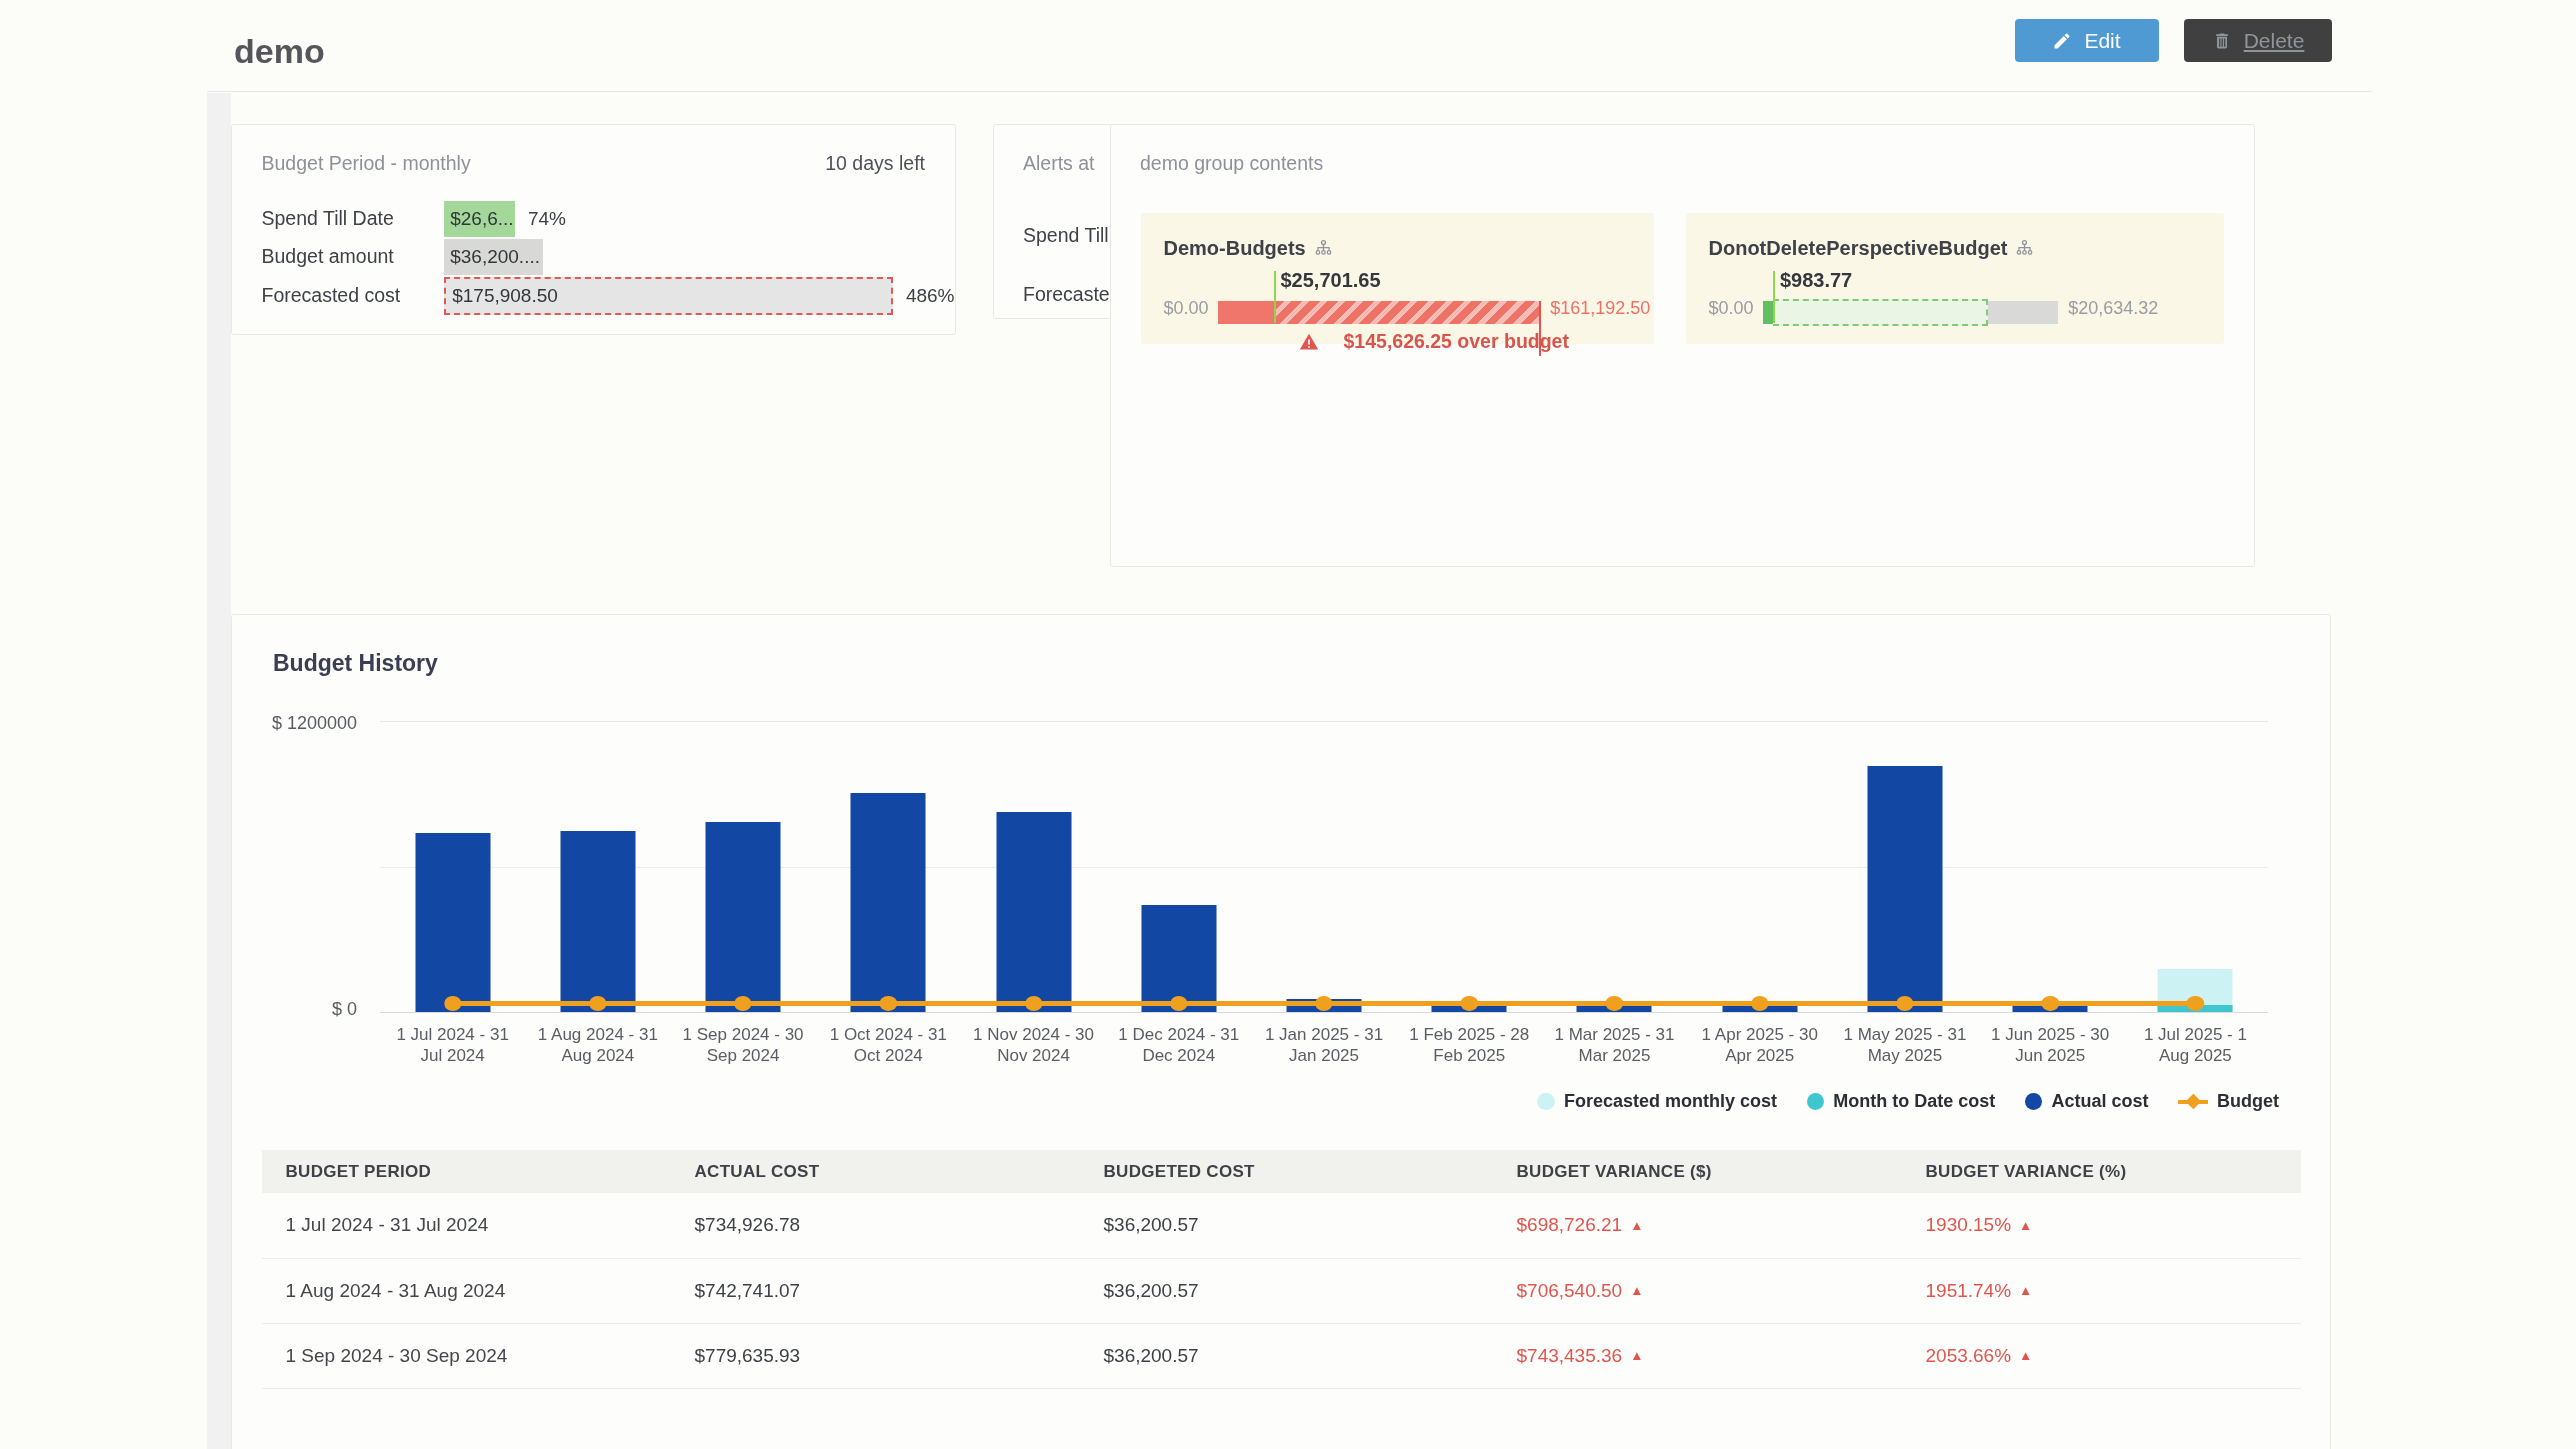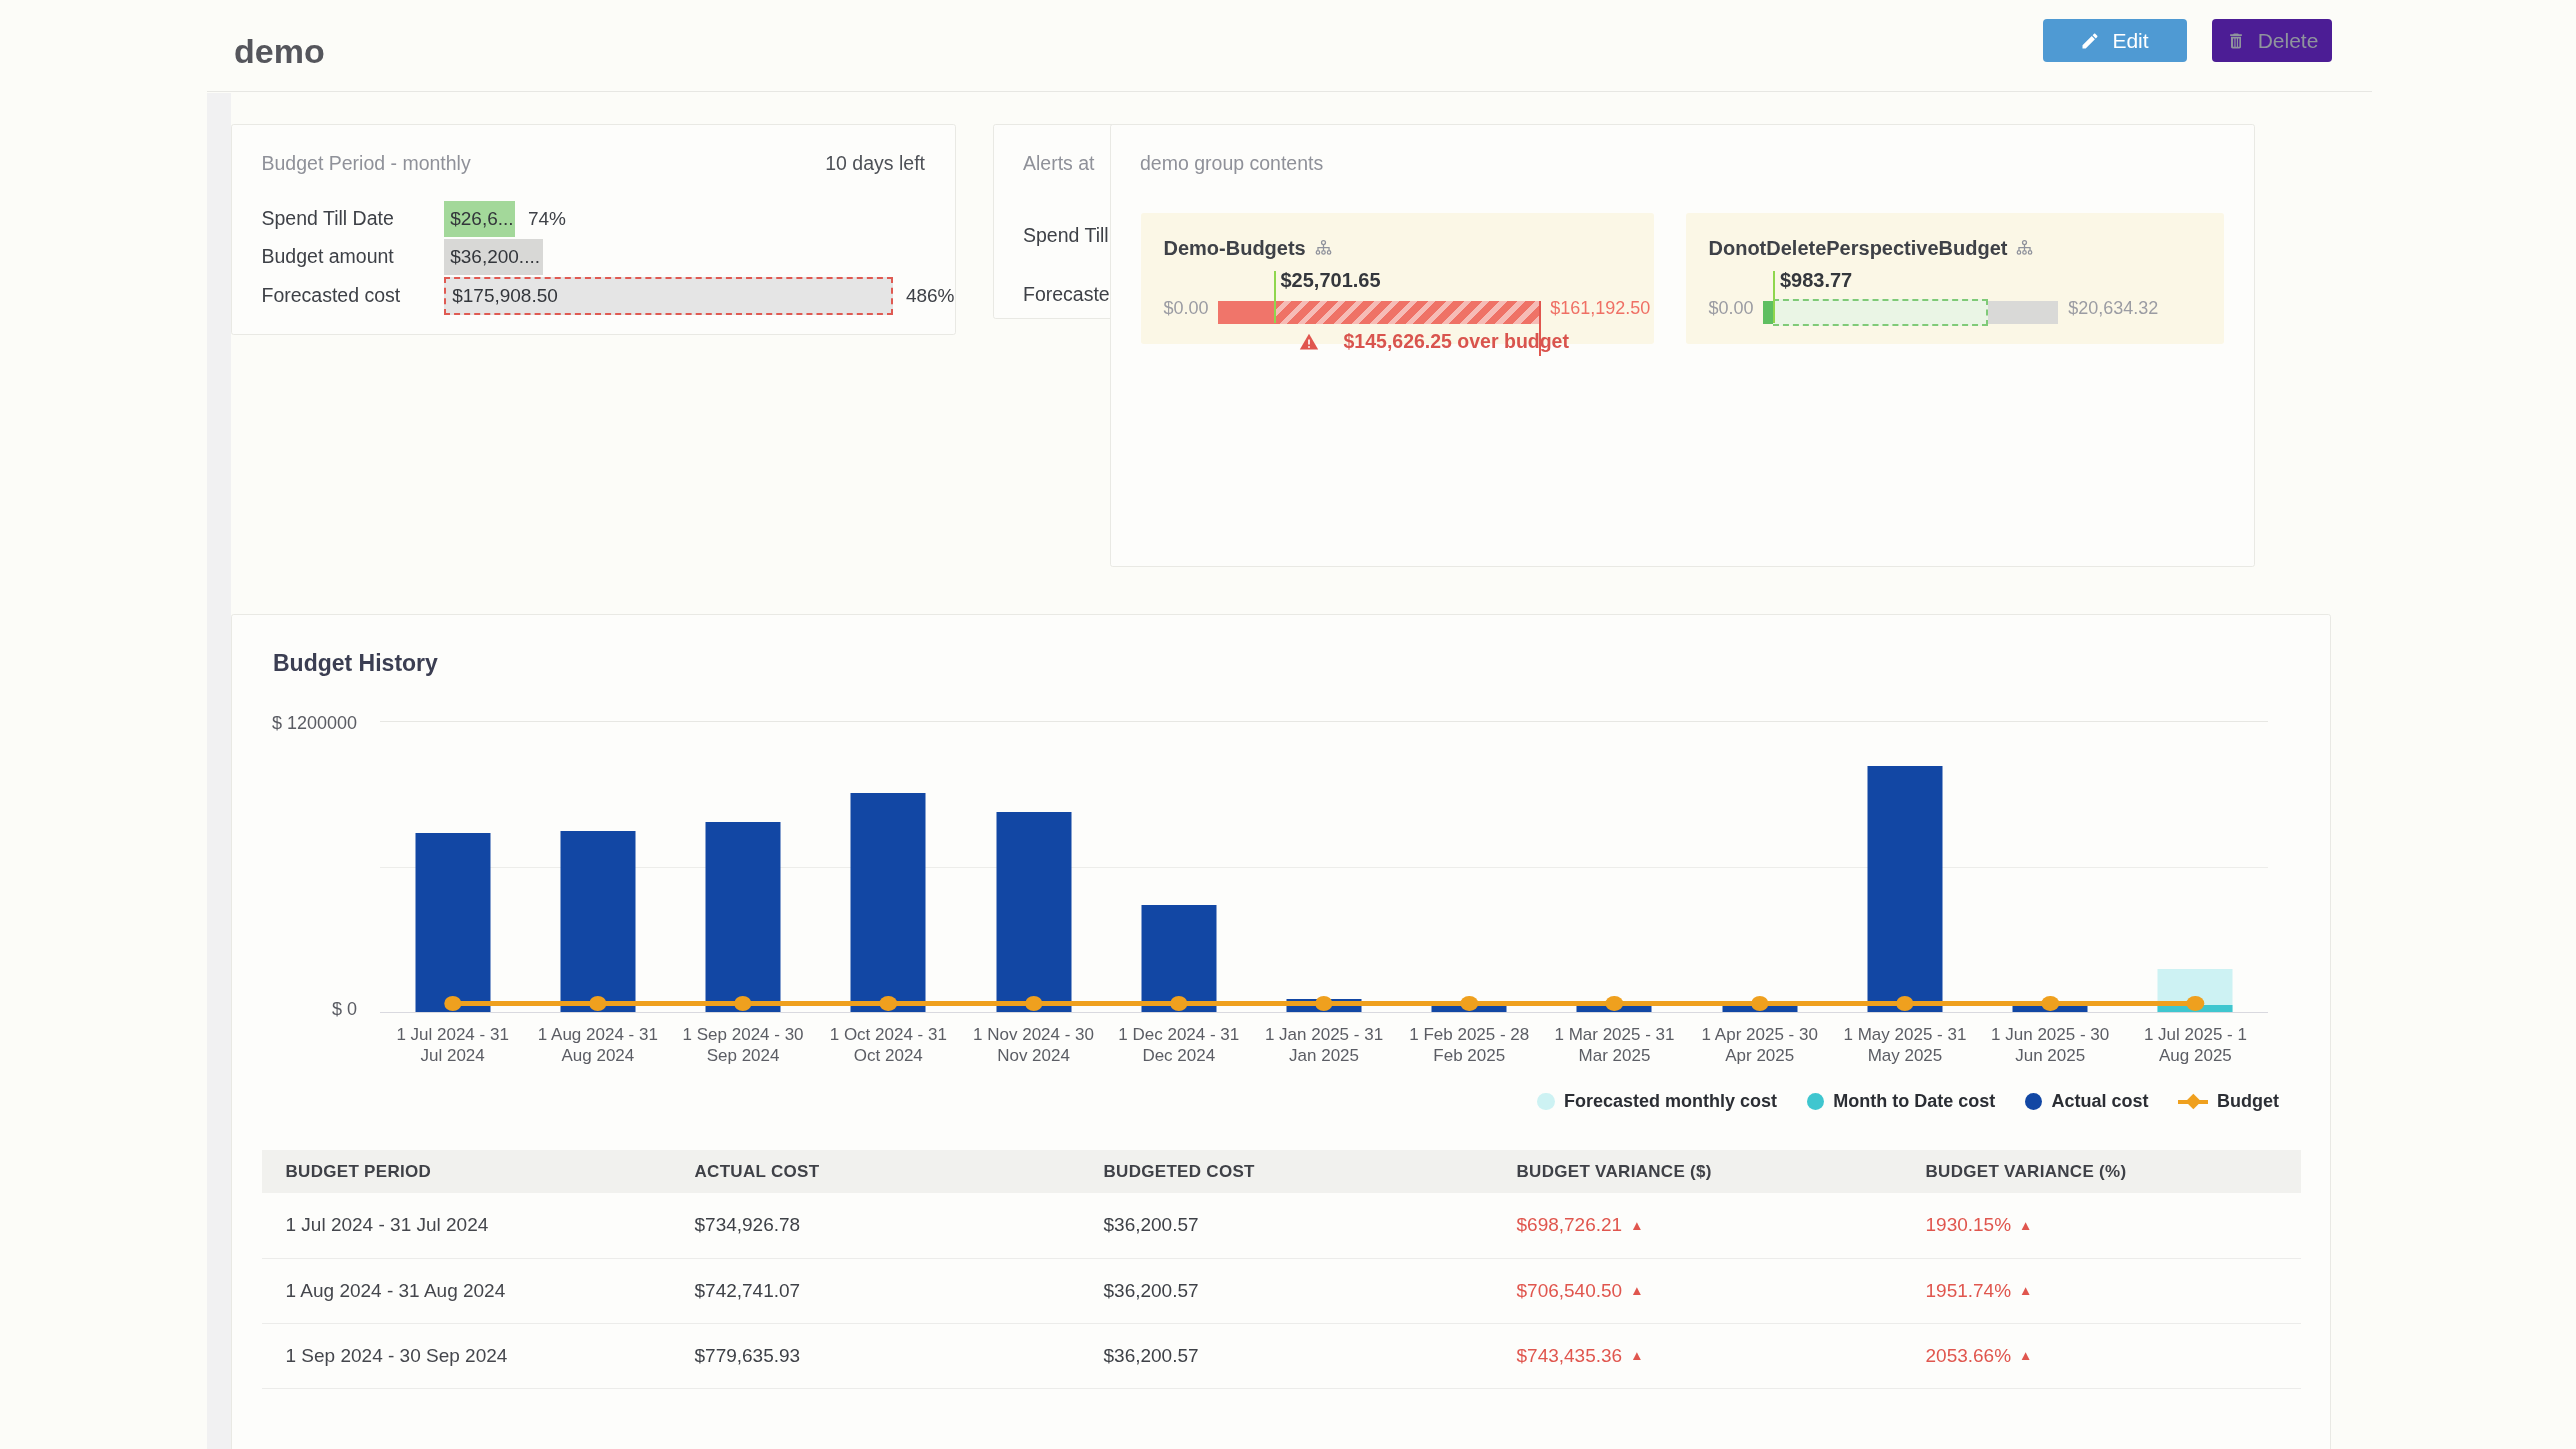--- a/index.html
+++ b/index.html
@@ -9,21 +9,21 @@
     background:#fcfcf8; font-family:"Liberation Sans", sans-serif; color:#3e4147;
   }
   
   .page-header { position:absolute; left:207px; right:204px; top:0; height:92px;
     border-bottom:1.3px solid #e7e7e3; }
   .page-title { position:absolute; left:27px; bottom:20px; font-size:34px; font-weight:bold; color:#55565c; }
   .toolbar { position:absolute; right:40px; top:19px; display:flex; gap:25.5px; }
   .btn { display:flex; align-items:center; justify-content:center; gap:12px;
     height:43px; border:none; border-radius:4px; font-family:inherit; font-size:21px; cursor:pointer; }
   .btn-edit { width:144px; background:#4f9ad3; color:#ffffff; }
-  .btn-delete { width:120px; background:#4c1d95; color:#8f949d; }
+  .btn-delete { width:148px; background:#404040; color:#8f949d;text-decoration:underline; }
   .left-gutter { position:absolute; left:207px; top:93px; bottom:0; width:24px; background:#f1f1f2; }
   
   .cards-row { position:absolute; left:231px; top:124px; width:2021px; display:flex; gap:25.5px; }
   .col-left { width:853px; display:flex; flex-direction:row; gap:37px; }
   .card { background:#fdfdfb; border:0.7px solid #e9e9e4; border-radius:2.7px; }
   .card-1 { height:211px; }
   .card-2 { height:195px; }
   .card-3 { flex:1; height:443px; }
   .card-head { display:flex; justify-content:space-between; padding:27px 29.5px 0 29.5px;
     font-size:19.5px; color:#8f9199; }

